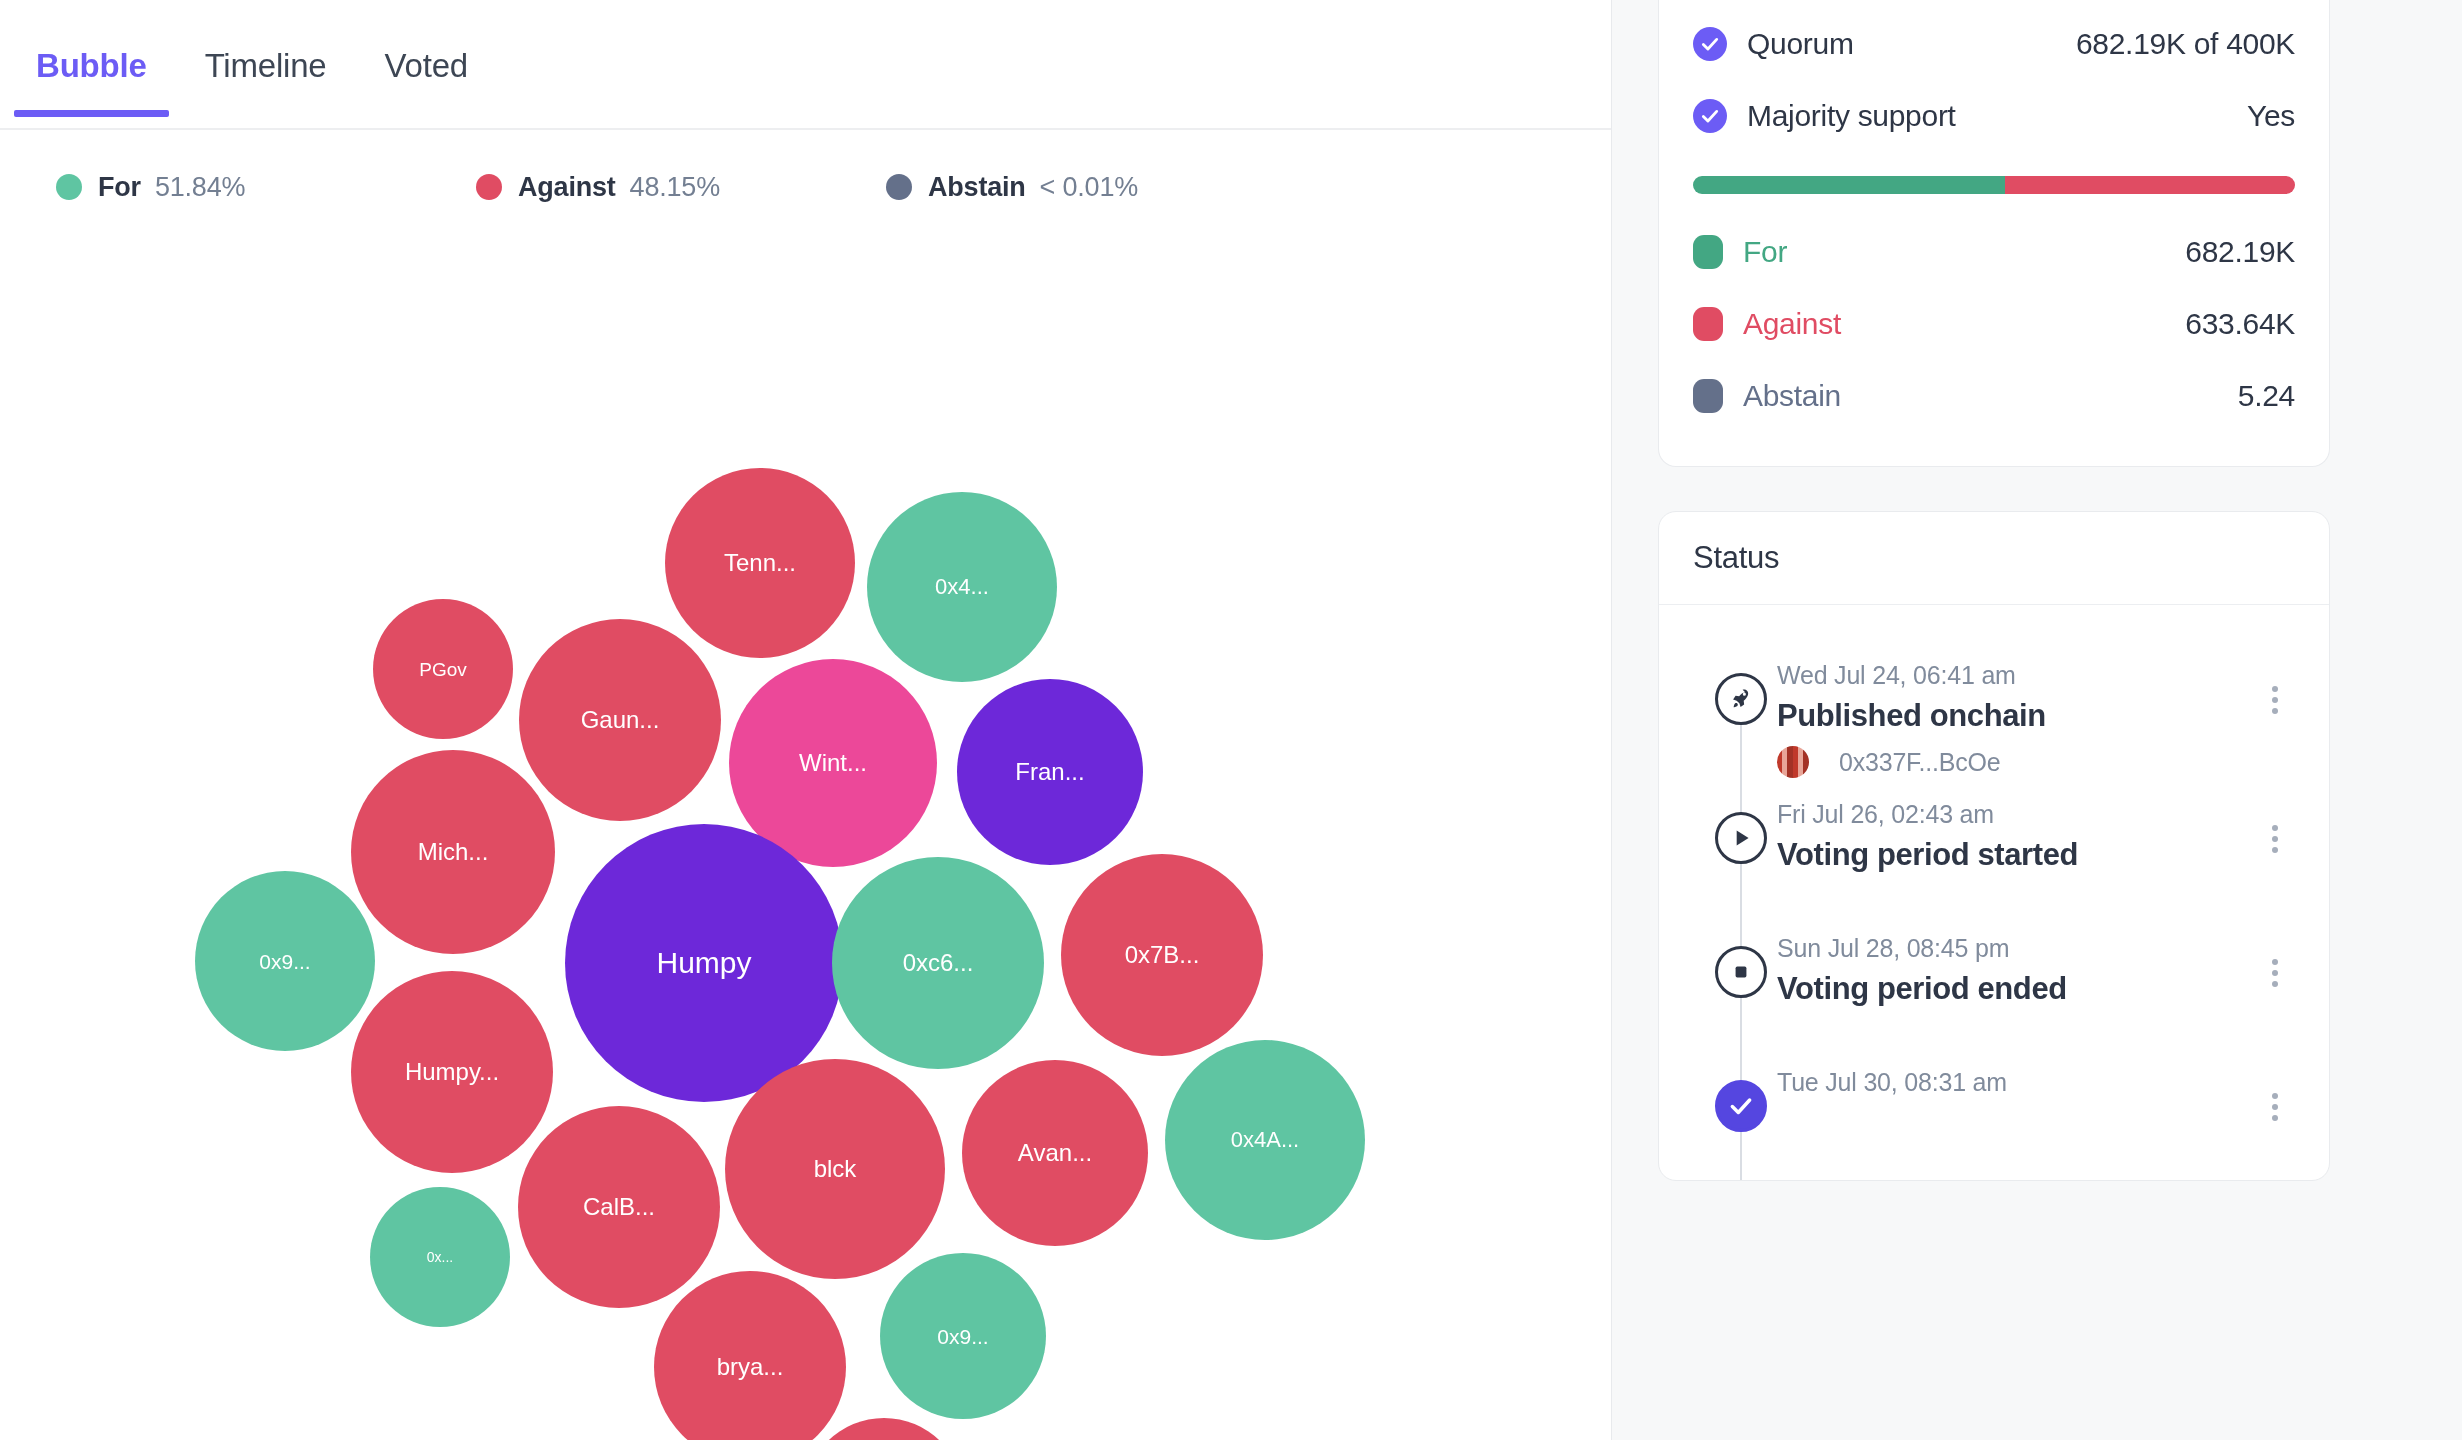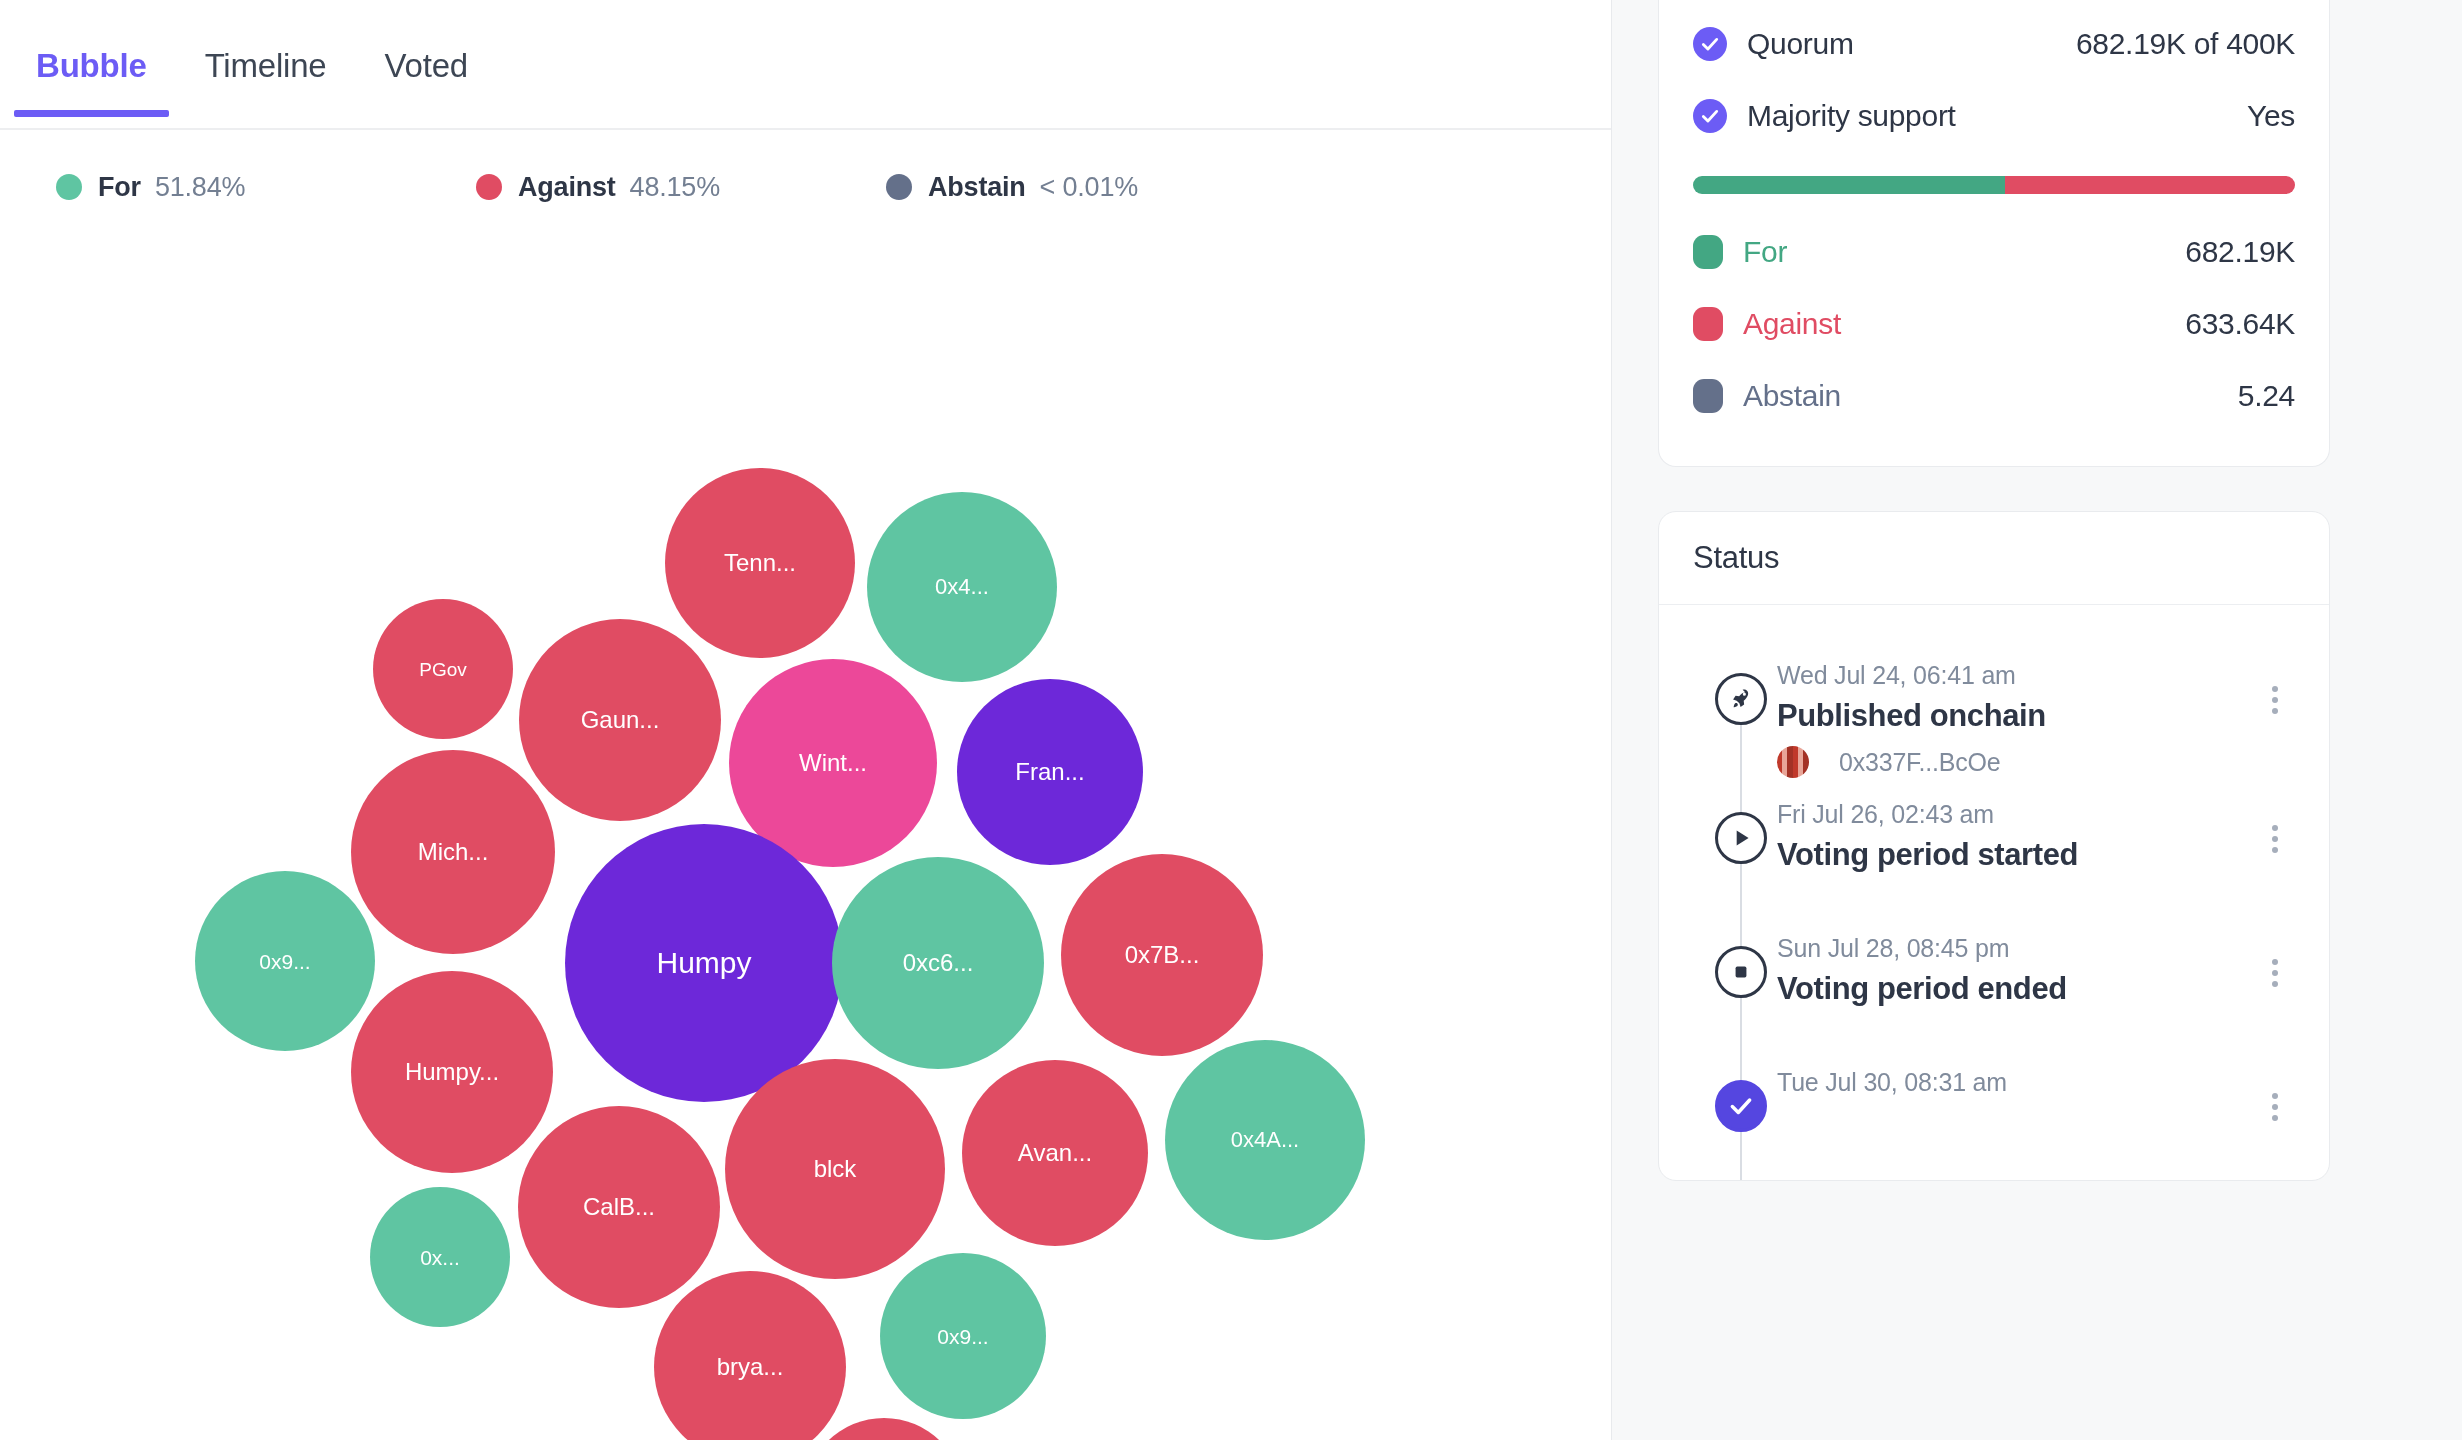--- a/index.html
+++ b/index.html
@@ -264,21 +264,21 @@
         </div>
         <div class="bubble" style="left: 962px; top: 860px; width: 186px; height: 186px; background: rgb(224, 76, 99); font-size: 24px;">
           <span>Avan...</span>
         </div>
         <div class="bubble" style="left: 1165px; top: 840px; width: 200px; height: 200px; background: rgb(95, 197, 162); font-size: 22px;">
           <span>0x4A...</span>
         </div>
         <div class="bubble" style="left: 518px; top: 906px; width: 202px; height: 202px; background: rgb(224, 76, 99); font-size: 24px;">
           <span>CalB...</span>
         </div>
-        <div class="bubble" style="left: 370px; top: 987px; width: 140px; height: 140px; background: rgb(95, 197, 162); font-size: 21px;">
+        <div class="bubble" style="left: 370px; top: 987px; width: 140px; height: 140px; background: rgb(95, 197, 162); font-size: 14px;">
           <span>0x...</span>
         </div>
         <div class="bubble" style="left: 654px; top: 1071px; width: 192px; height: 192px; background: rgb(224, 76, 99); font-size: 24px;">
           <span>brya...</span>
         </div>
         <div class="bubble" style="left: 880px; top: 1053px; width: 166px; height: 166px; background: rgb(95, 197, 162); font-size: 21px;">
           <span>0x9...</span>
         </div>
         <div class="bubble" style="left: 804px; top: 1218px; width: 160px; height: 160px; background: rgb(224, 76, 99); font-size: 21px;"></div>
       </div>

